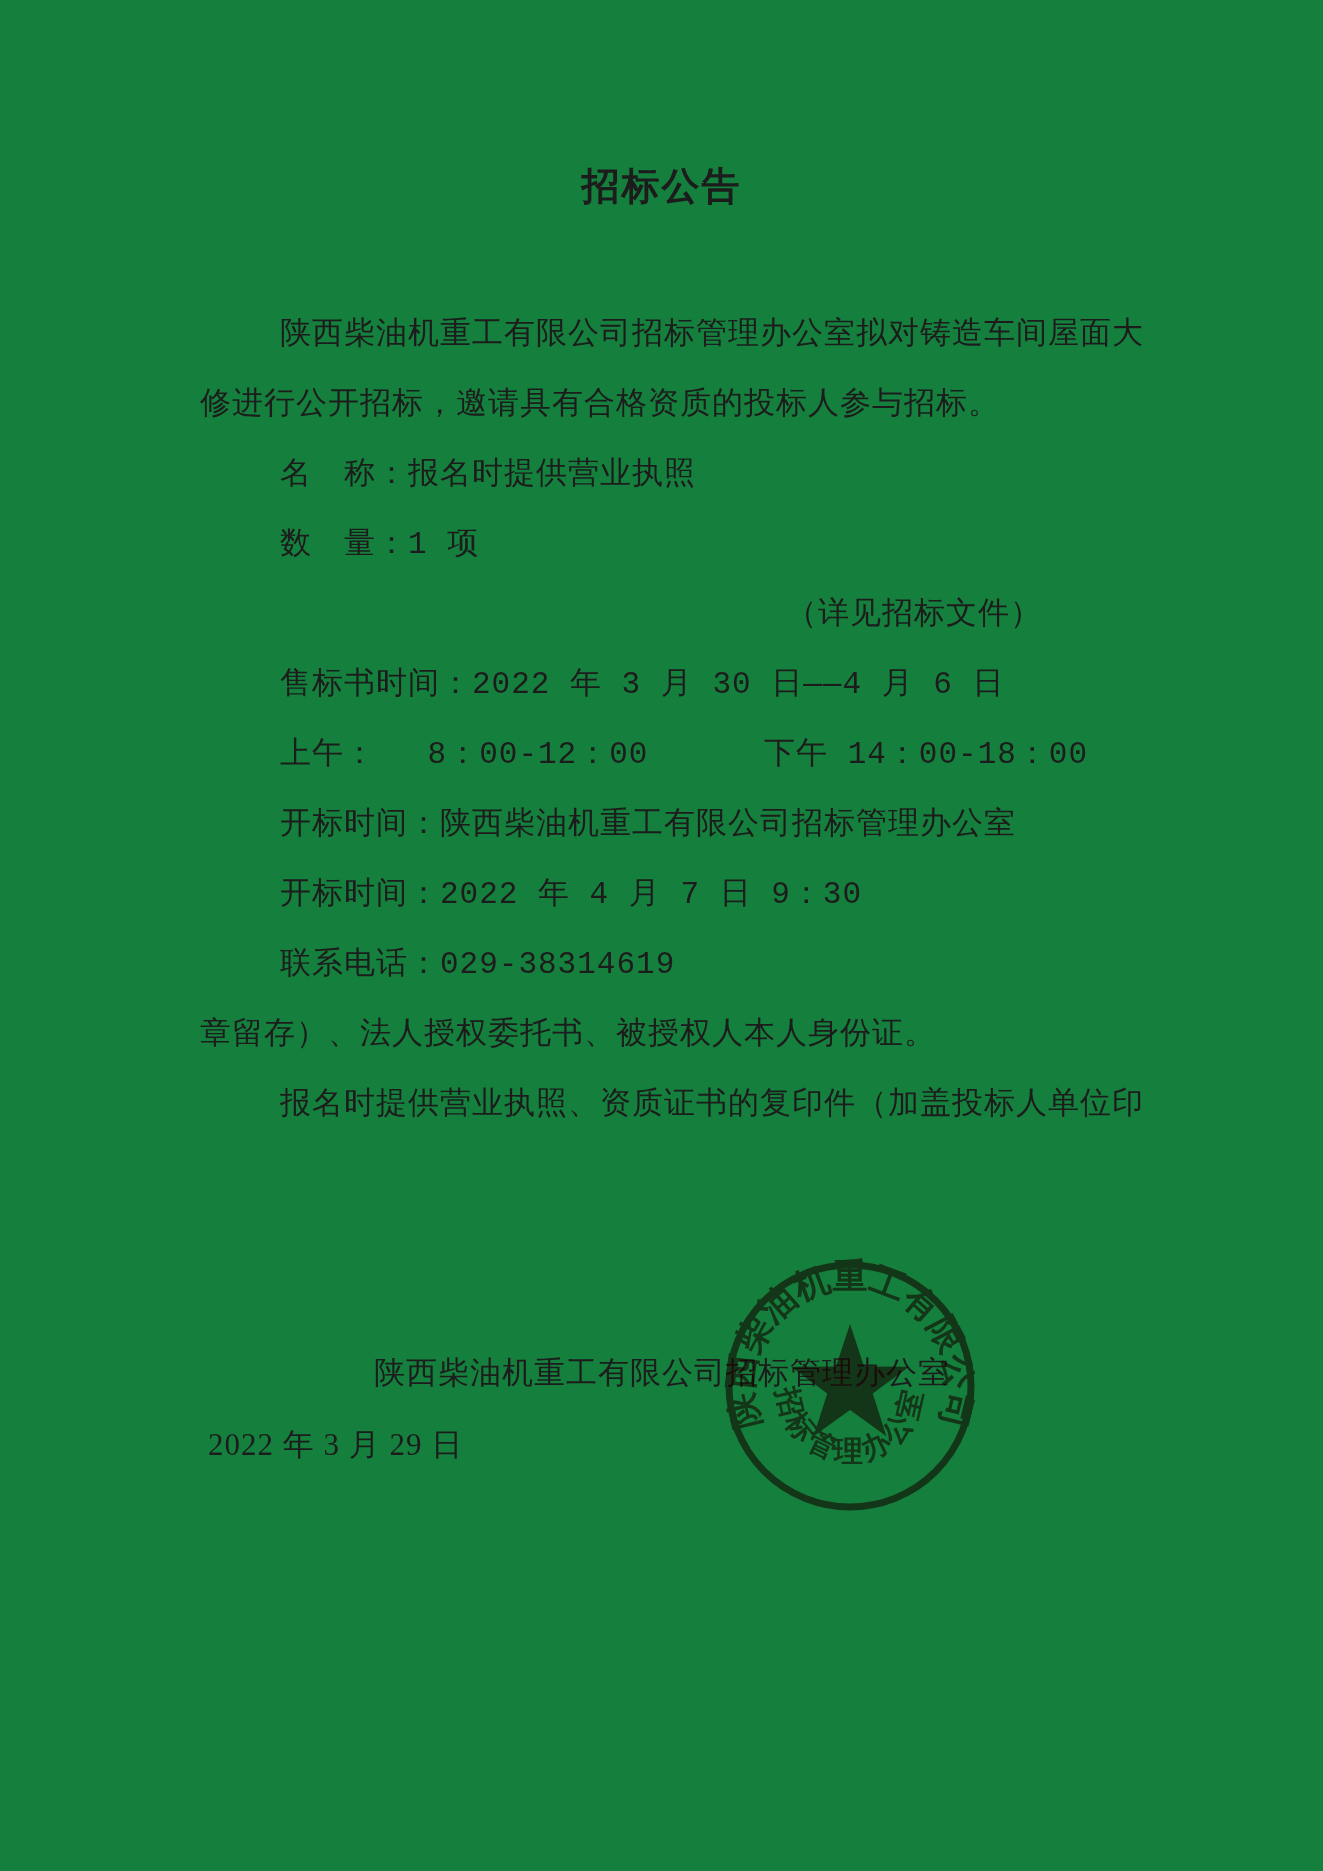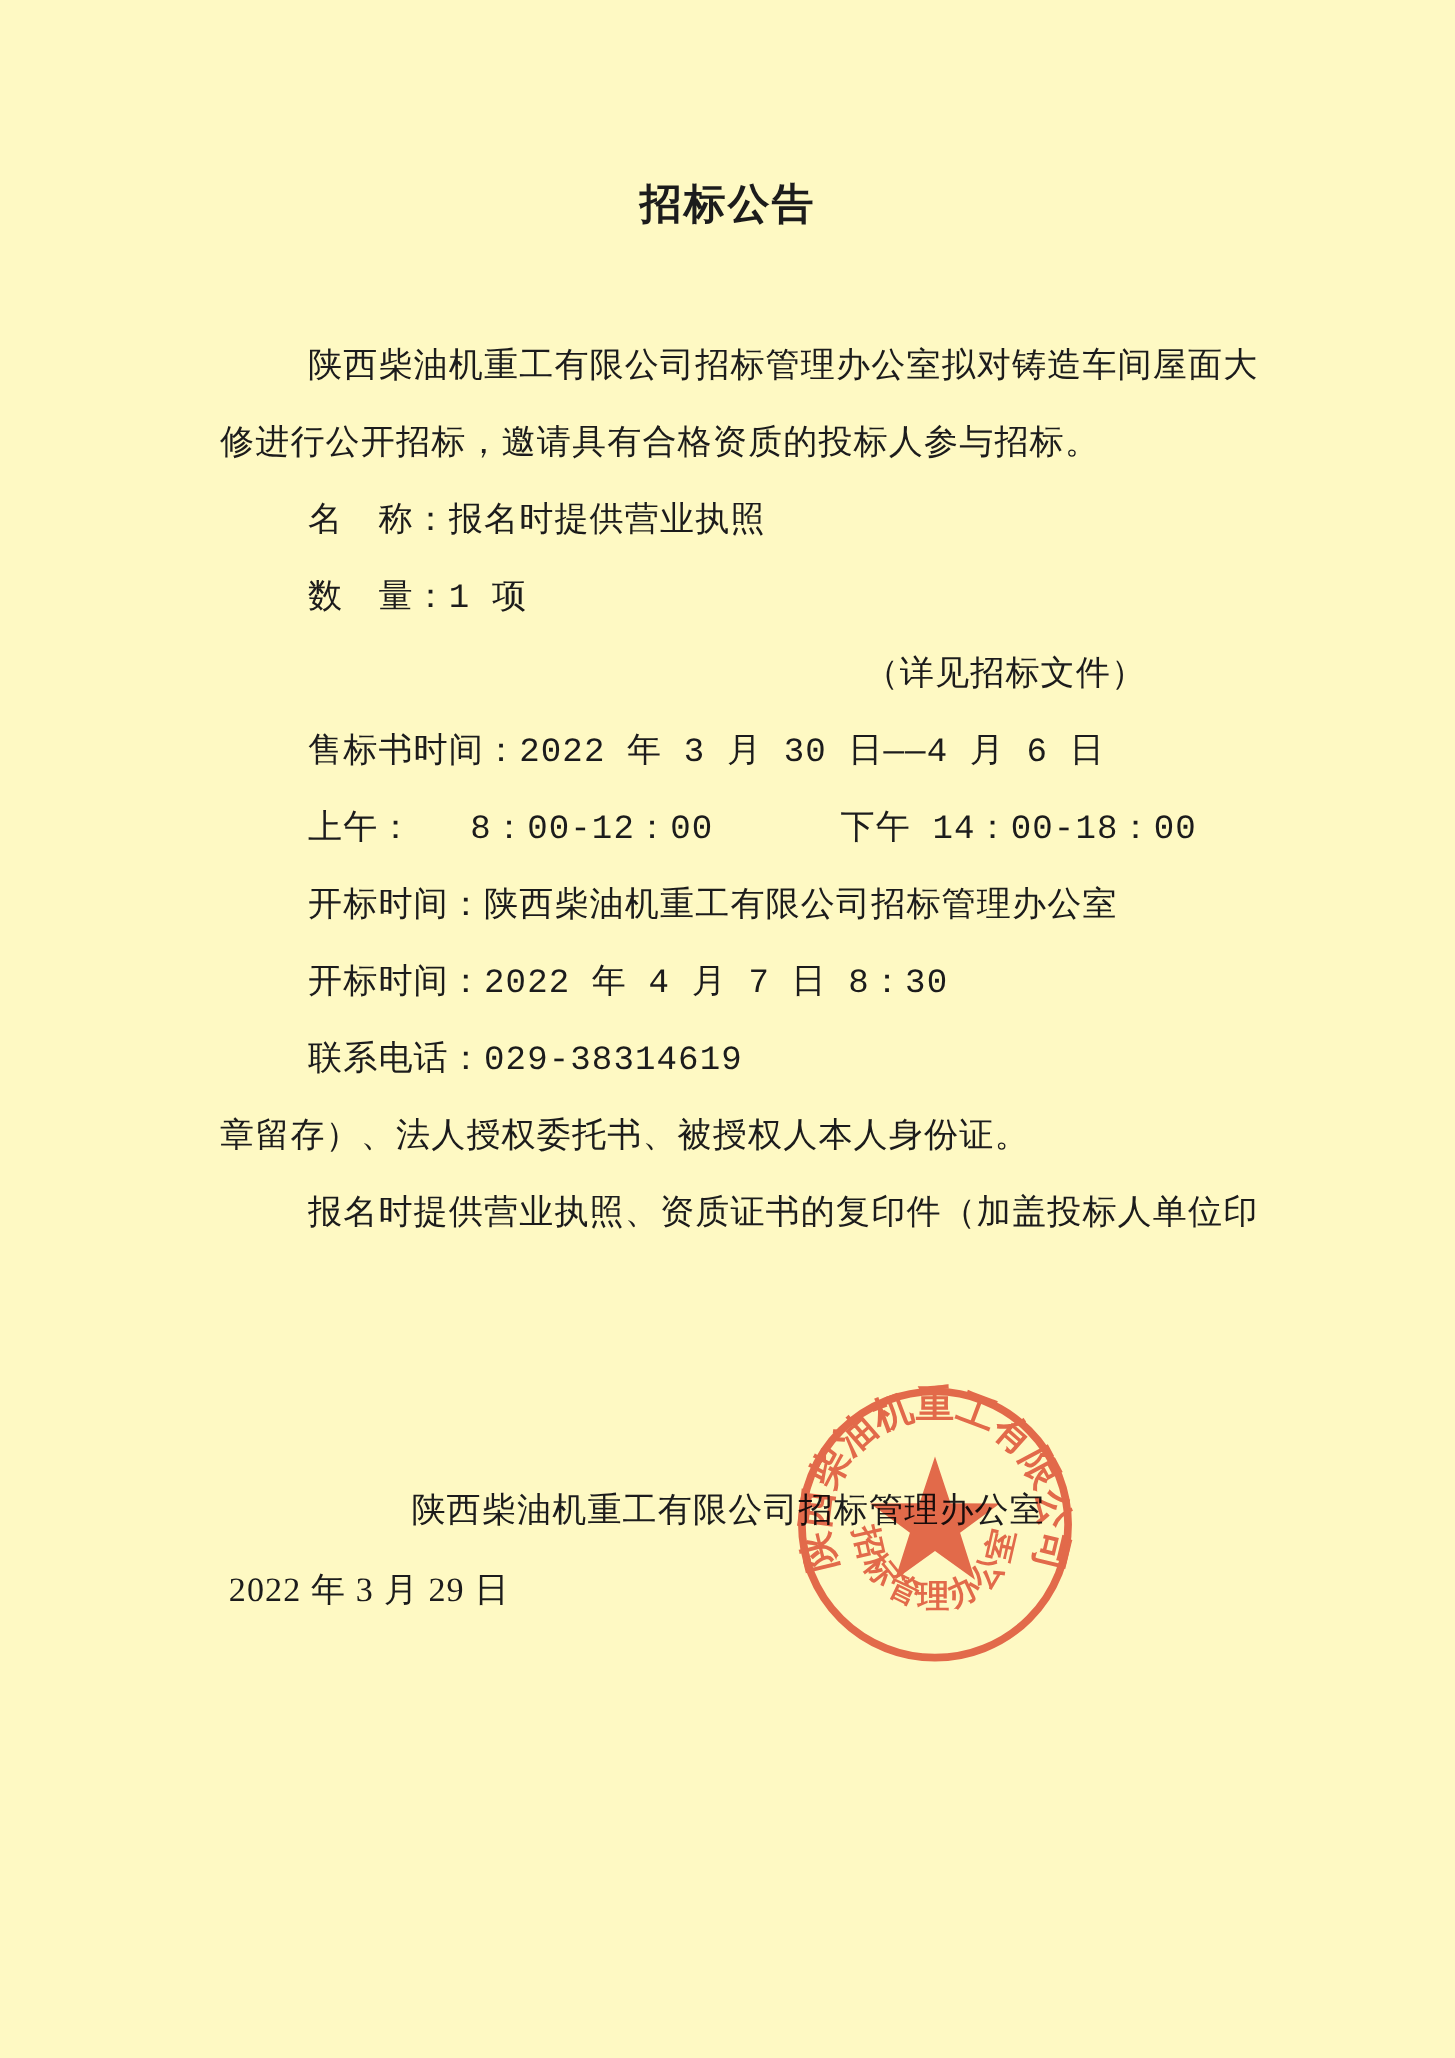--- a/index.html
+++ b/index.html
@@ -1,19 +1,19 @@
 <!DOCTYPE html>
 <html style="--stamp-color: #dd4b3e;"><head>
 <meta charset="utf-8">
 <style>
   html,body { margin:0; padding:0; background:#ffffff; }
   .page {
     position:relative;
     width:1323px; height:1871px;
-    background:#fef9c3;
+    background:#15803d;
     font-family:"Liberation Serif","DejaVu Serif",serif;
     color:#1c1c1c;
     overflow:hidden;
   }
   .title {
     position:absolute; top:154px; left:0; width:100%;
     margin:0; text-align:center;
     font-size:38px; font-weight:bold; letter-spacing:2px; line-height:64px;
   }
   .body-block { position:absolute; top:300px; left:200px; width:924px;font-family:Liberation Mono, monospace; }
@@ -59,21 +59,21 @@
 
   <div class="body-block">
       <div class="line line-indent">陕西柴油机重工有限公司招标管理办公室拟对铸造车间屋面大</div>
       <div class="line">修进行公开招标，邀请具有合格资质的投标人参与招标。</div>
       <div class="line line-indent">名　称：报名时提供营业执照</div>
       <div class="line line-indent">数　量：1 项</div>
       <div class="line line-inset">（详见招标文件）</div>
       <div class="line line-indent">售标书时间：2022 年 3 月 30 日——4 月 6 日</div>
       <div class="line line-indent">上午：　 8：00-12：00　　　 下午 14：00-18：00</div>
       <div class="line line-indent">开标时间：陕西柴油机重工有限公司招标管理办公室</div>
-      <div class="line line-indent">开标时间：2022 年 4 月 7 日 8：30</div>
+      <div class="line line-indent">开标时间：2022 年 4 月 7 日 9：30</div>
       <div class="line line-indent">联系电话：029-38314619</div>
       <div class="line">章留存）、法人授权委托书、被授权人本人身份证。</div>
       <div class="line line-indent">报名时提供营业执照、资质证书的复印件（加盖投标人单位印</div>
     </div>
 
   <div class="sig-org">陕西柴油机重工有限公司招标管理办公室</div>
 
   <div class="sig-date">2022 年 3 月 29 日</div>
 
   <svg class="stamp" viewBox="-130 -130 260 260" xmlns="http://www.w3.org/2000/svg">

